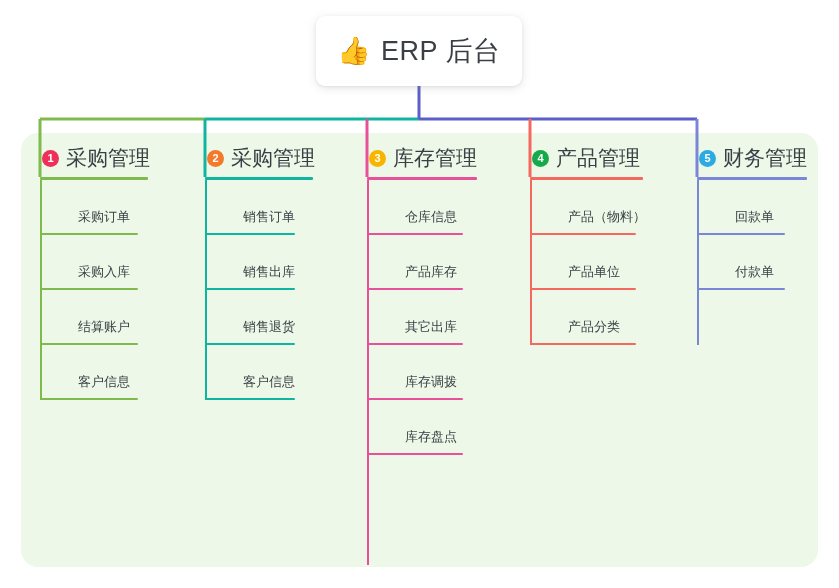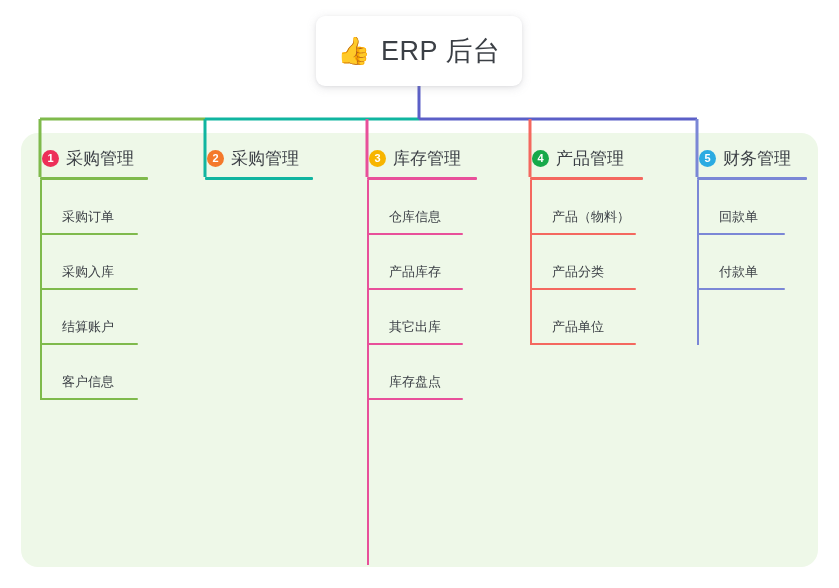--- a/index.html
+++ b/index.html
@@ -92,41 +92,41 @@
     height: 17px;
     border-radius: 50%;
     color: #ffffff;
     font-size: 11px;
     line-height: 17px;
     text-align: center;
     font-weight: bold;
     flex: 0 0 auto;
   }
   .col-title {
-    font-size: 17px;
+    font-size: 21px;
     color: #3b3f45;
     white-space: nowrap;
   }
   .head-rule {
     height: 3px;
     margin-top: 6px;
     border-radius: 1px;
   }
 
   .leaf-list {
     position: relative;
     margin-top: 0;
   }
   .leaf {
     position: relative;
     height: 55px;
   }
   .leaf-label {
     position: absolute;
-    left: 22px;
+    left: 38px;
     bottom: 9px;
     font-size: 13px;
     color: #3b3f45;
     white-space: nowrap;
   }
   .leaf-rule {
     position: absolute;
     left: 0;
     bottom: 0;
     height: 2px;
@@ -187,20 +187,39 @@
           <div class="leaf-rule" style="background: rgb(127, 186, 76); width: 98px;"></div>
         </div>
       </div>
     </div>
     <div class="column" style="left: 205px;">
       <div class="col-head">
         <span class="badge" style="background: rgb(244, 121, 43);">2</span>
         <span class="col-title">采购管理</span>
       </div>
       <div class="head-rule" style="background: rgb(16, 181, 160); width: 108px;"></div>
+      <div class="leaf-list">
+        <div class="spine" style="background: rgb(16, 181, 160); height: 220px;"></div>
+        <div class="leaf">
+          <span class="leaf-label">销售订单</span>
+          <div class="leaf-rule" style="background: rgb(16, 181, 160); width: 90px;"></div>
+        </div>
+        <div class="leaf">
+          <span class="leaf-label">销售出库</span>
+          <div class="leaf-rule" style="background: rgb(16, 181, 160); width: 90px;"></div>
+        </div>
+        <div class="leaf">
+          <span class="leaf-label">销售退货</span>
+          <div class="leaf-rule" style="background: rgb(16, 181, 160); width: 90px;"></div>
+        </div>
+        <div class="leaf">
+          <span class="leaf-label">客户信息</span>
+          <div class="leaf-rule" style="background: rgb(16, 181, 160); width: 90px;"></div>
+        </div>
+      </div>
     </div>
     <div class="column" style="left: 367px;">
       <div class="col-head">
         <span class="badge" style="background: rgb(247, 181, 0);">3</span>
         <span class="col-title">库存管理</span>
       </div>
       <div class="head-rule" style="background: rgb(232, 80, 154); width: 110px;"></div>
       <div class="leaf-list">
         <div class="spine" style="background: rgb(232, 80, 154); height: 385px;"></div>
         <div class="leaf">
@@ -209,45 +228,49 @@
         </div>
         <div class="leaf">
           <span class="leaf-label">产品库存</span>
           <div class="leaf-rule" style="background: rgb(232, 80, 154); width: 96px;"></div>
         </div>
         <div class="leaf">
           <span class="leaf-label">其它出库</span>
           <div class="leaf-rule" style="background: rgb(232, 80, 154); width: 96px;"></div>
         </div>
         <div class="leaf">
+          <span class="leaf-label">库存调拨</span>
+          <div class="leaf-rule" style="background: rgb(232, 80, 154); width: 96px;"></div>
+        </div>
+        <div class="leaf">
           <span class="leaf-label">库存盘点</span>
           <div class="leaf-rule" style="background: rgb(232, 80, 154); width: 96px;"></div>
         </div>
       </div>
     </div>
     <div class="column" style="left: 530px;">
       <div class="col-head">
         <span class="badge" style="background: rgb(22, 169, 74);">4</span>
         <span class="col-title">产品管理</span>
       </div>
       <div class="head-rule" style="background: rgb(244, 104, 95); width: 113px;"></div>
       <div class="leaf-list">
         <div class="spine" style="background: rgb(244, 104, 95); height: 165px;"></div>
         <div class="leaf">
           <span class="leaf-label">产品（物料）</span>
           <div class="leaf-rule" style="background: rgb(244, 104, 95); width: 106px;"></div>
         </div>
         <div class="leaf">
+          <span class="leaf-label">产品单位</span>
+          <div class="leaf-rule" style="background: rgb(244, 104, 95); width: 106px;"></div>
+        </div>
+        <div class="leaf">
           <span class="leaf-label">产品分类</span>
           <div class="leaf-rule" style="background: rgb(244, 104, 95); width: 106px;"></div>
         </div>
-        <div class="leaf">
-          <span class="leaf-label">产品单位</span>
-          <div class="leaf-rule" style="background: rgb(244, 104, 95); width: 106px;"></div>
-        </div>
       </div>
     </div>
     <div class="column" style="left: 697px;">
       <div class="col-head">
         <span class="badge" style="background: rgb(43, 171, 226);">5</span>
         <span class="col-title">财务管理</span>
       </div>
       <div class="head-rule" style="background: rgb(123, 135, 214); width: 110px;"></div>
       <div class="leaf-list">
         <div class="spine" style="background: rgb(123, 135, 214); height: 165px;"></div>

